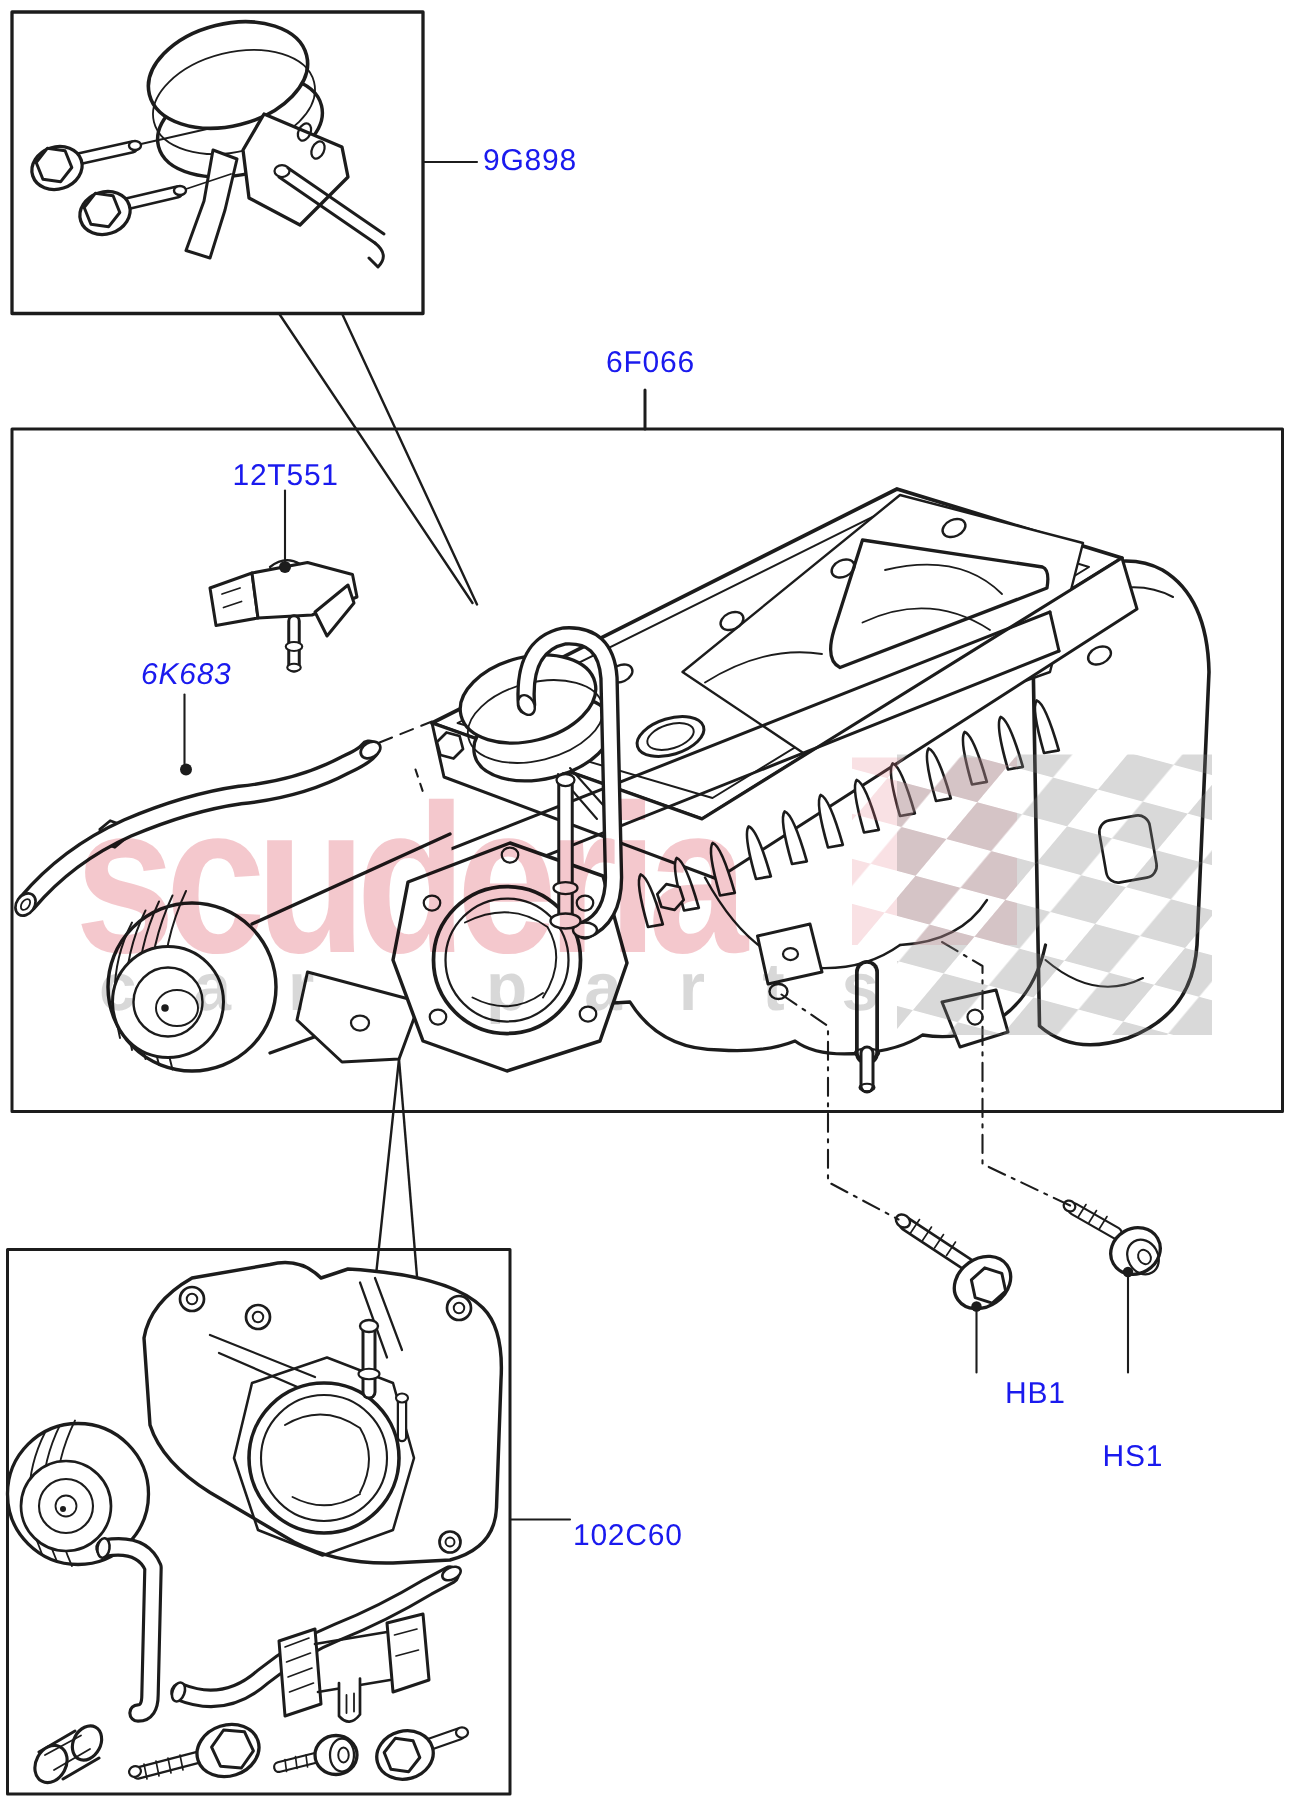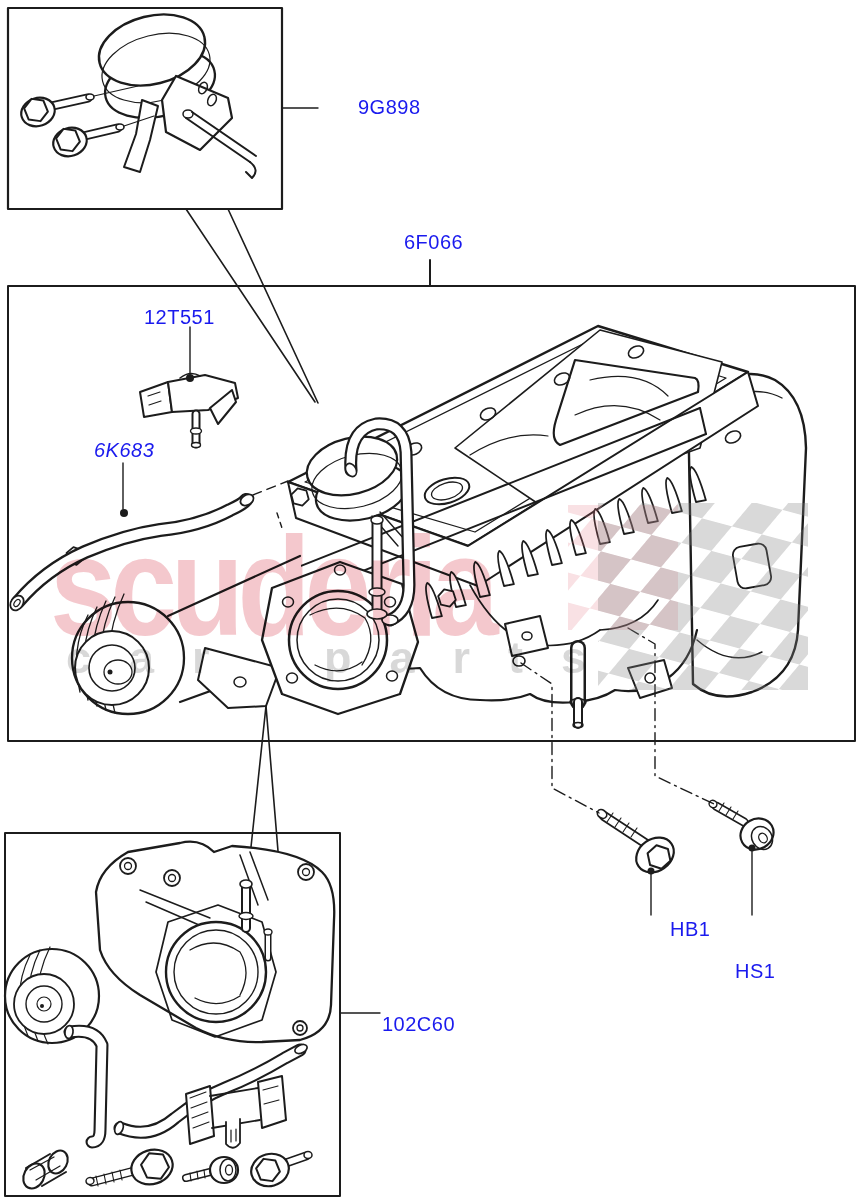--- a/index.html
+++ b/index.html
@@ -329,20 +329,20 @@
 
   <g stroke="none">
     <rect x="568" y="505" width="110" height="125" fill="url(#chkP)"></rect>
     <rect x="598" y="503" width="210" height="187" fill="url(#chkG)"></rect>
   </g>
 </svg>
 
   <div class="wm-brand">scuderia</div>
   <div class="wm-sub">car parts</div>
 
-  <span class="plabel" style="left:322px;top:97px;margin-left:36px;">9G898</span>
+  <span class="plabel" style="left:322px;top:97px;">9G898</span>
   <span class="plabel" style="left:404px;top:232px;">6F066</span>
-  <span class="plabel" style="left:144px;top:307px;">12T551</span>
+  <span class="plabel" style="left:155px;top:307px;">12T551</span>
   <span class="plabel" style="left:94px;top:440px;font-style:italic;">6K683</span>
   <span class="plabel" style="left:622px;top:919px;margin-left:48px;">HB1</span>
   <span class="plabel" style="left:735px;top:961px;">HS1</span>
   <span class="plabel" style="left:382px;top:1002px;margin-top:12px;">102C60</span>
 </div>
 
 </body></html>

